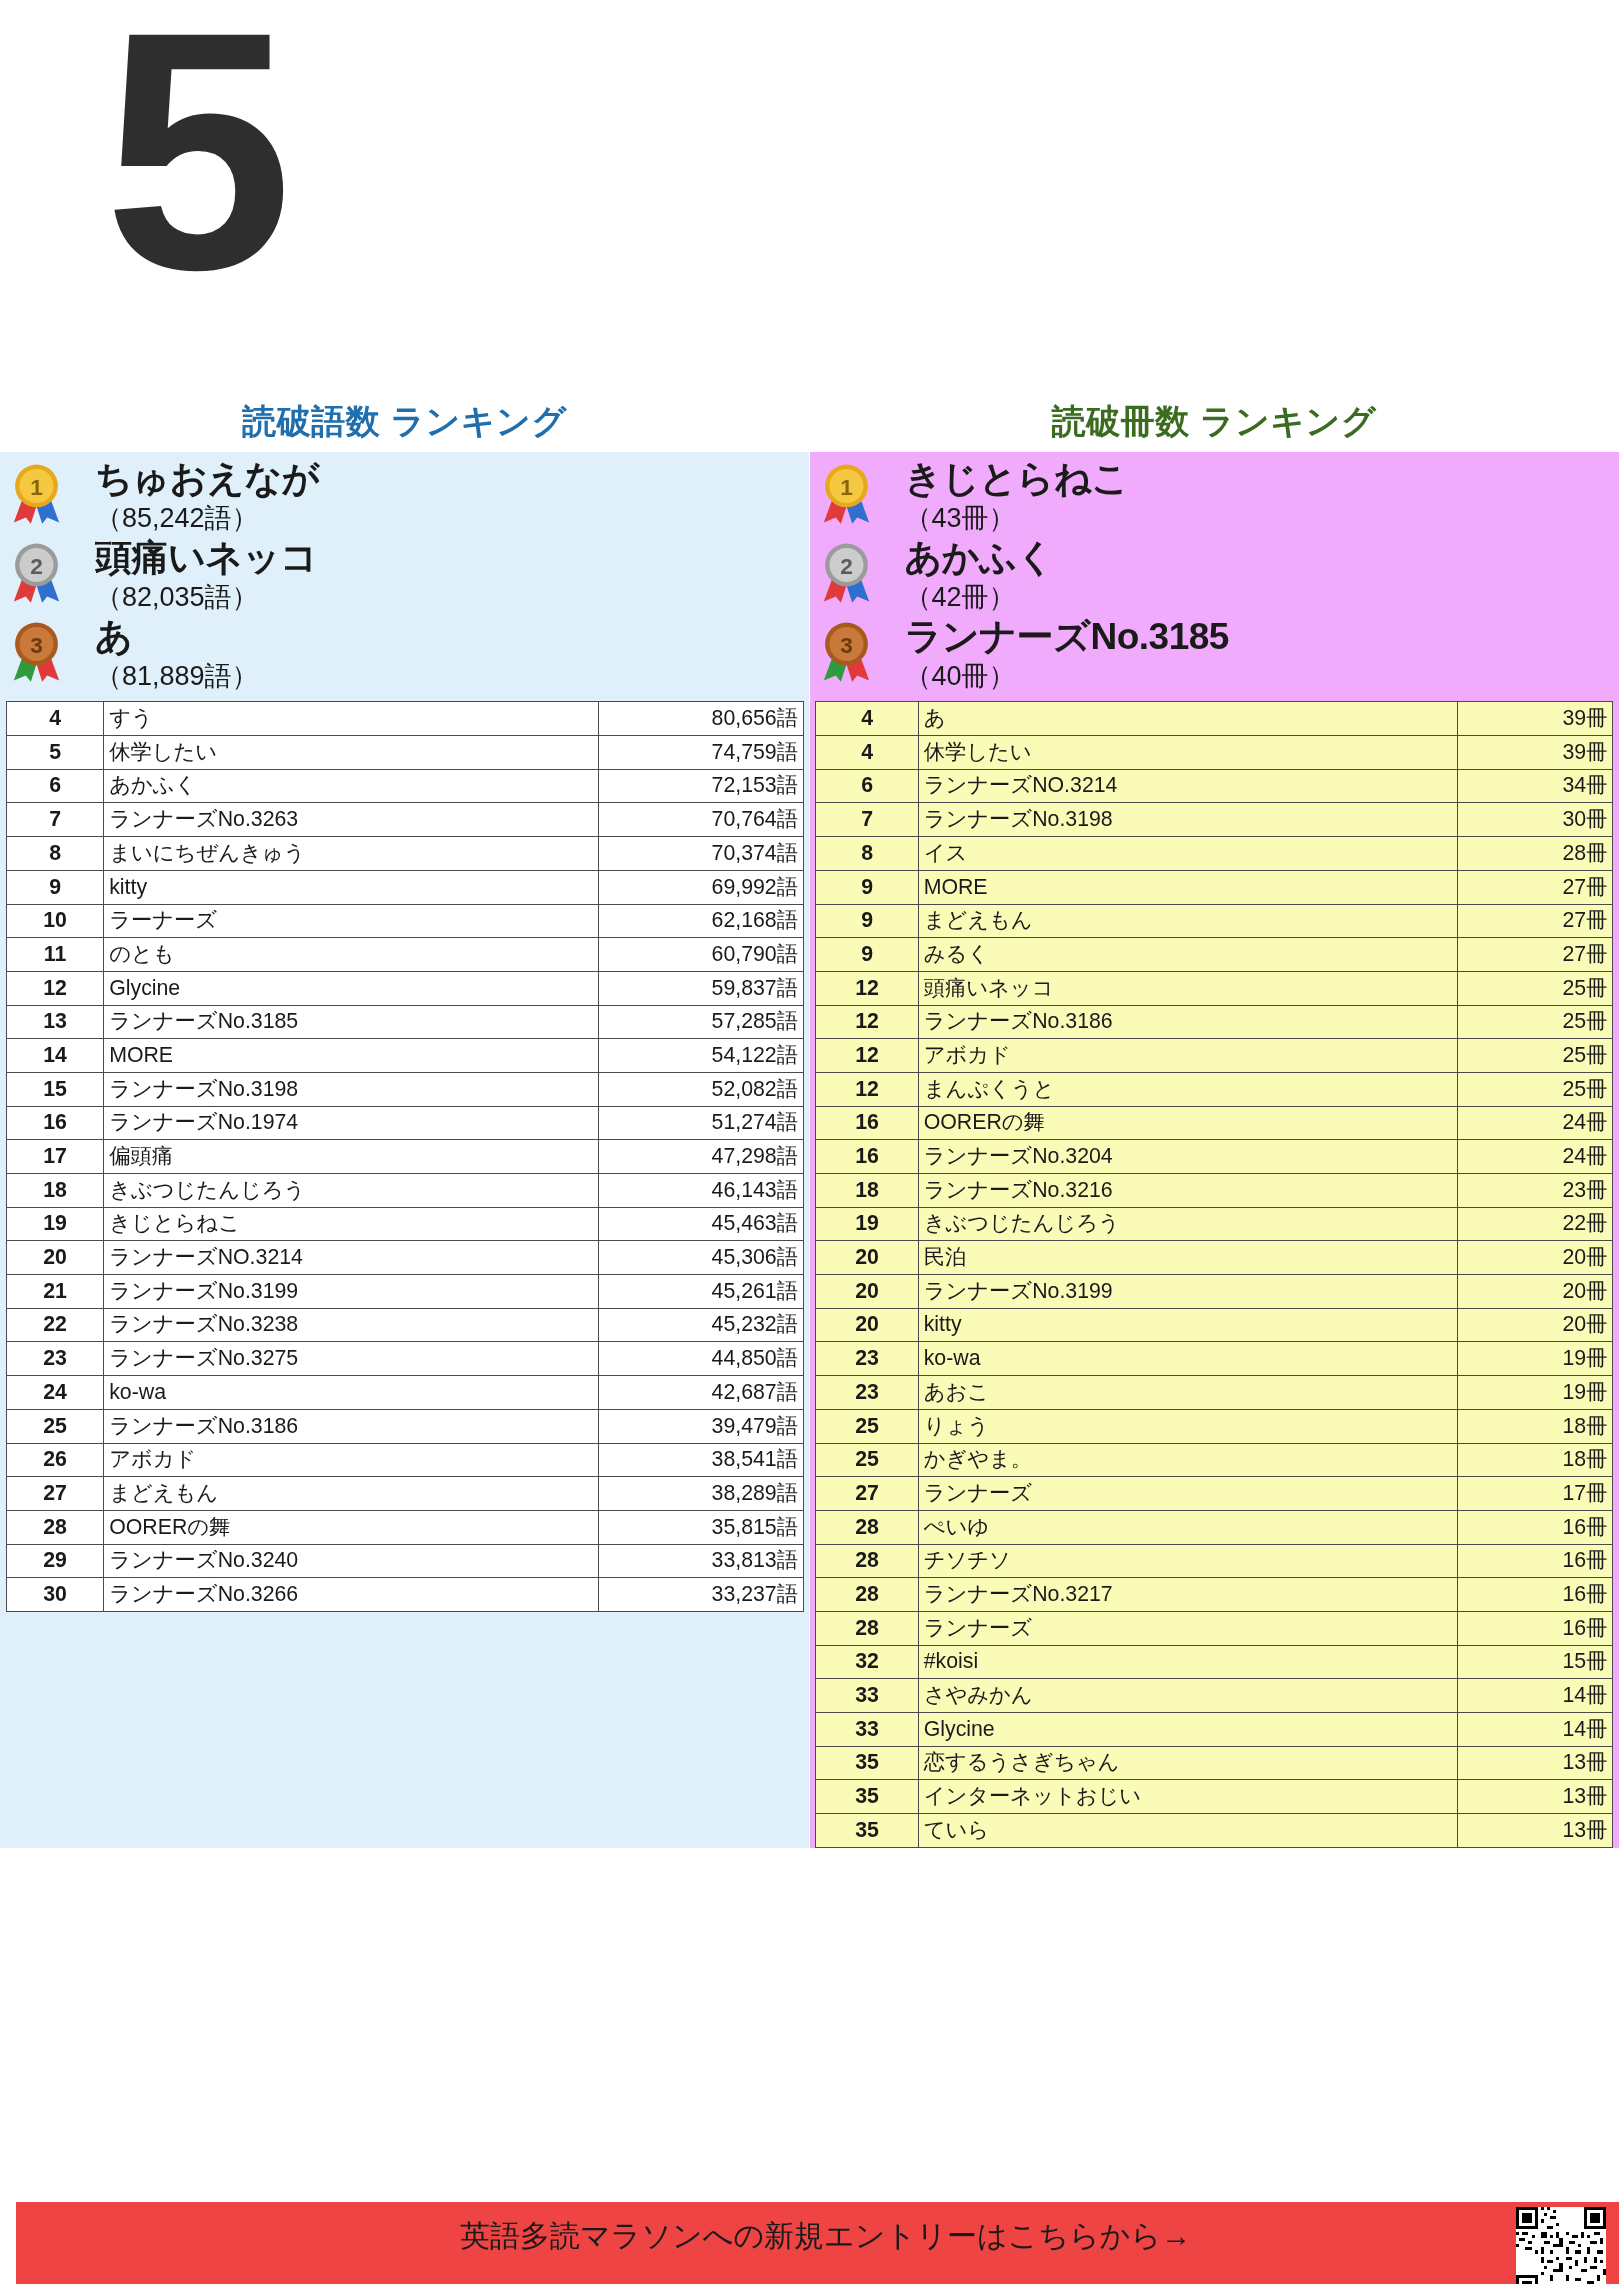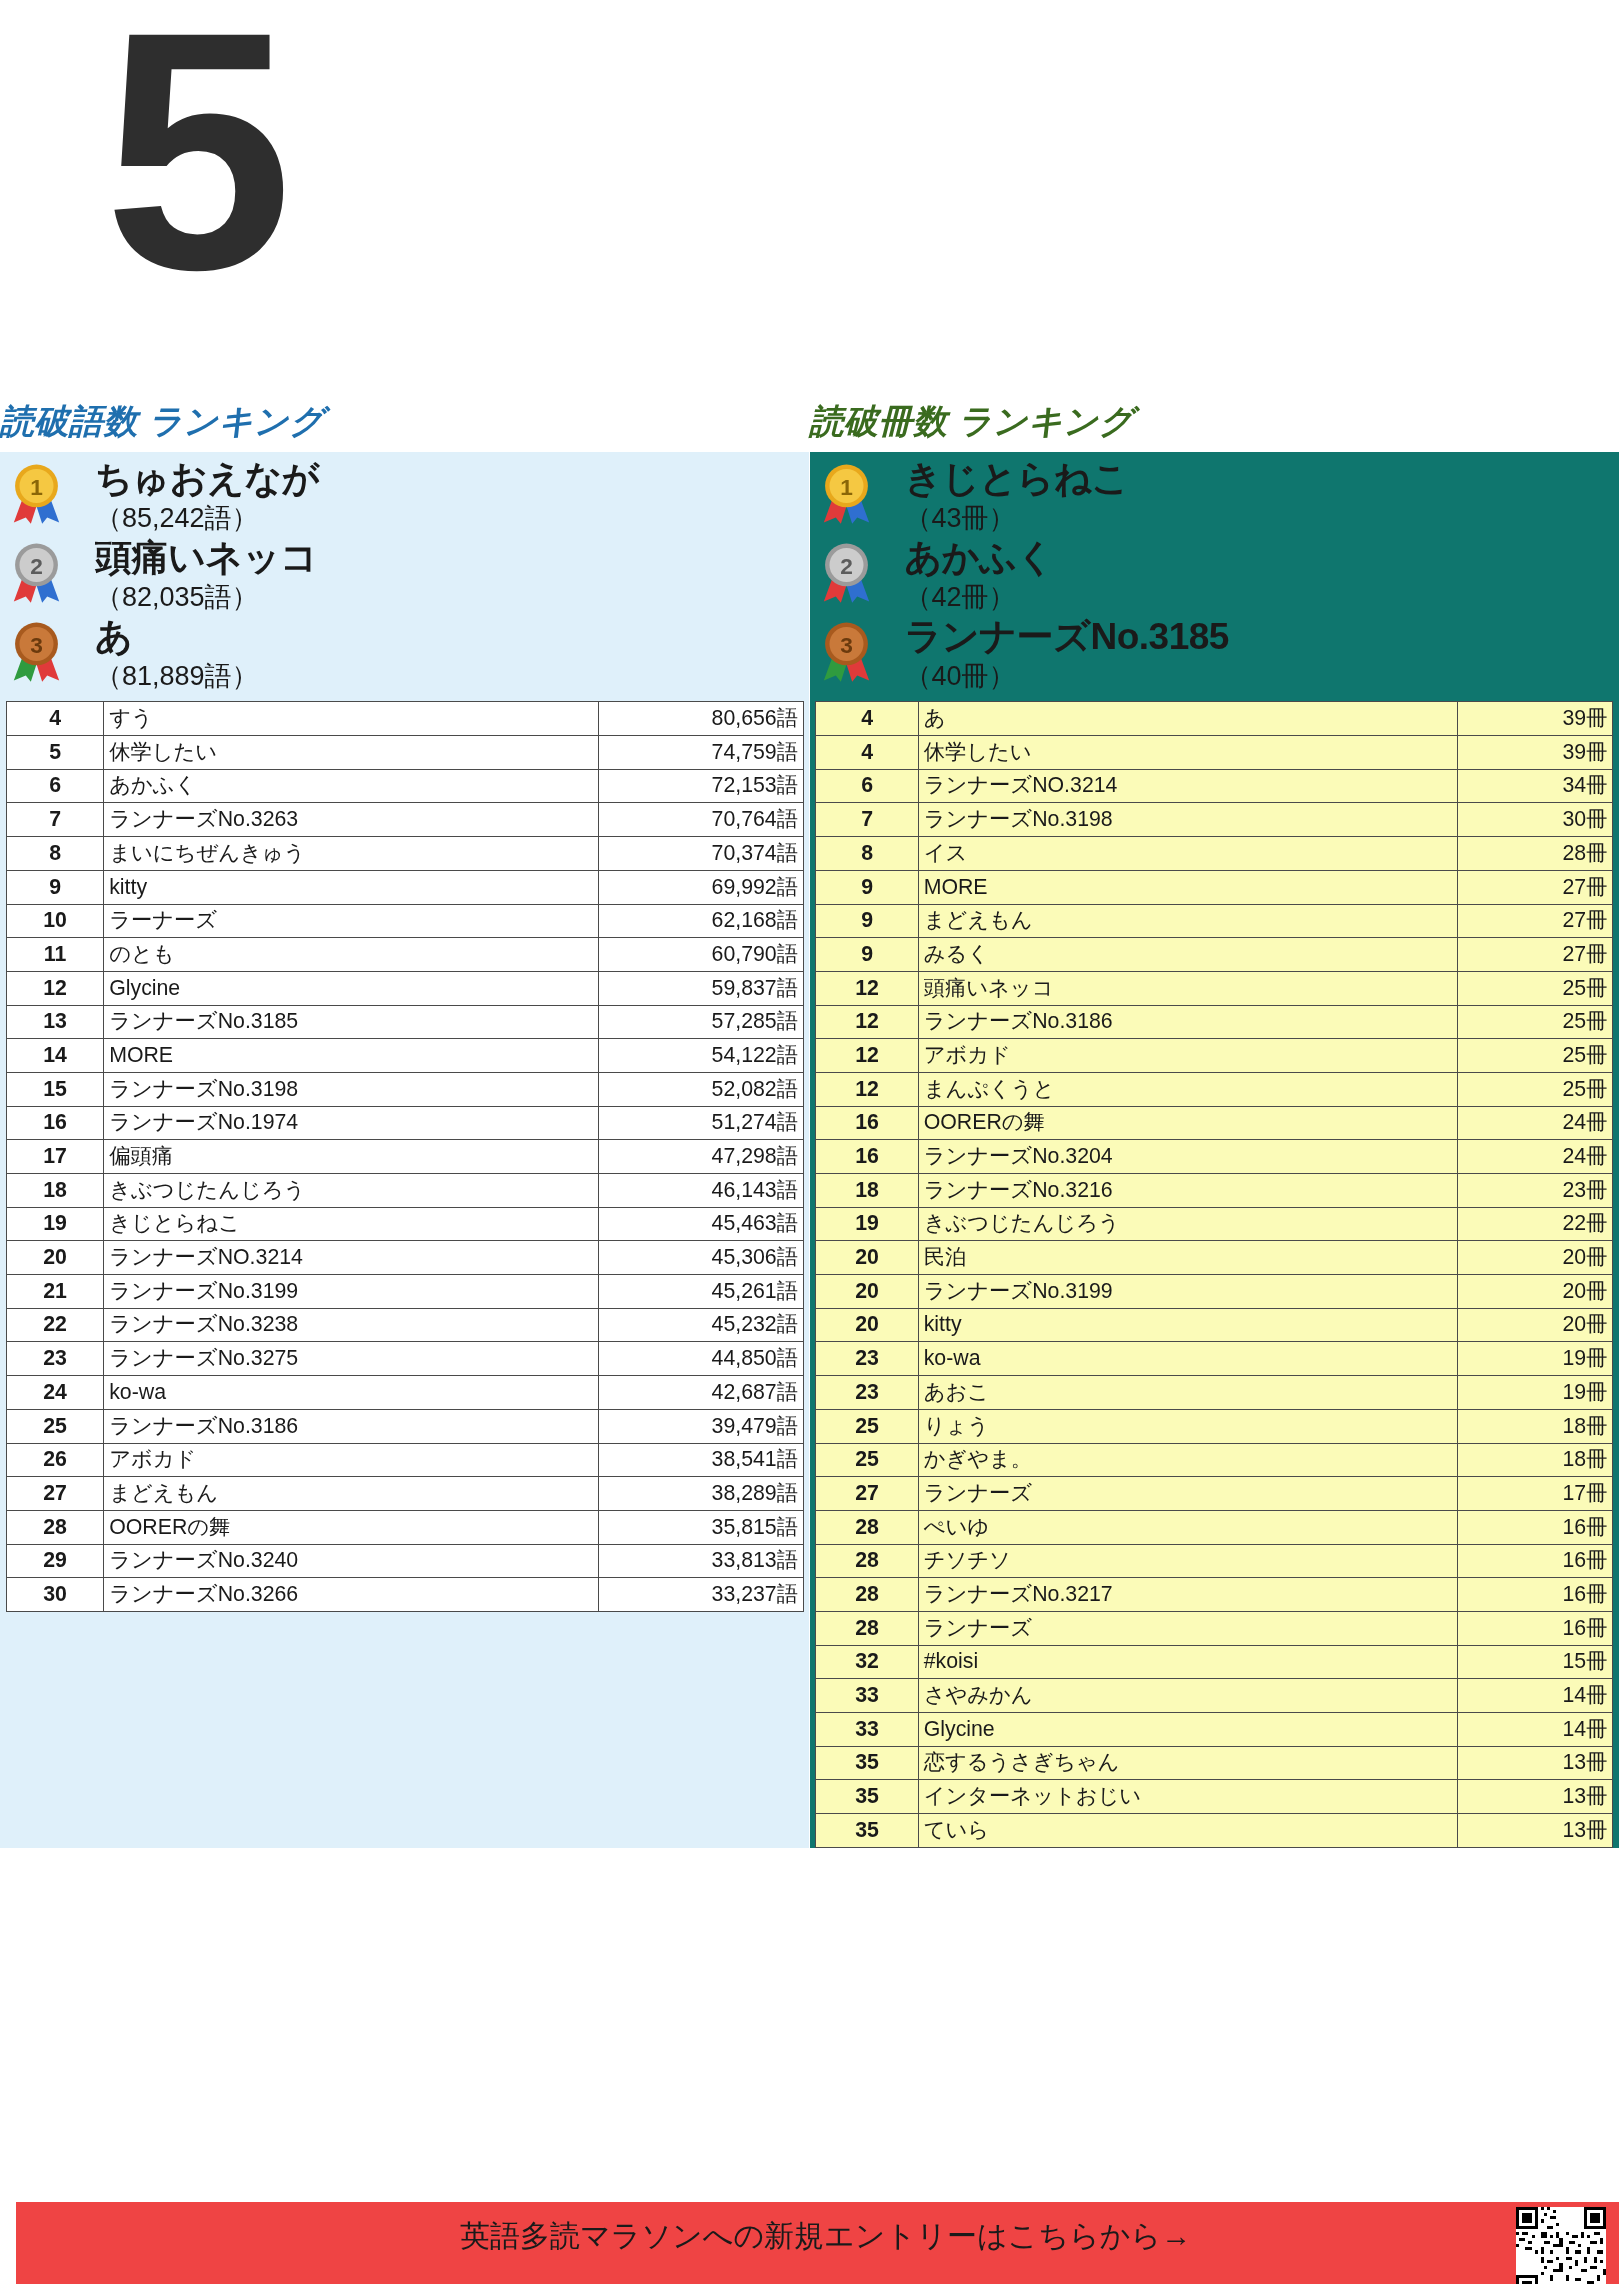--- a/index.html
+++ b/index.html
@@ -70,30 +70,30 @@
     left: 0;
     width: 1619px;
     display: flex;
     gap: 0;
   }
   .col {
     width: 809px;
     position: relative;
   }
   .col.left { background: #dff0fa; }
-  .col.right { background: #0f766e; margin-left: 0.5px; }
+  .col.right { background: #f0abfc; margin-left: 0.5px; }
 
   .col-header {
+    text-align: center;
     font-size: 34px;
     font-weight: bold;
     color: #1f6fae;
     padding: 10.7px 0 7.8px 0;
     background: #ffffff;
     letter-spacing: 0.5px;
-    font-style: italic;
   }
   .col.right .col-header { color: #3a6b1f; }
 
   
   .podium {
     padding: 4.8px 0 6.8px 0;
   }
   .podium-row {
     display: flex;
     align-items: flex-start;

